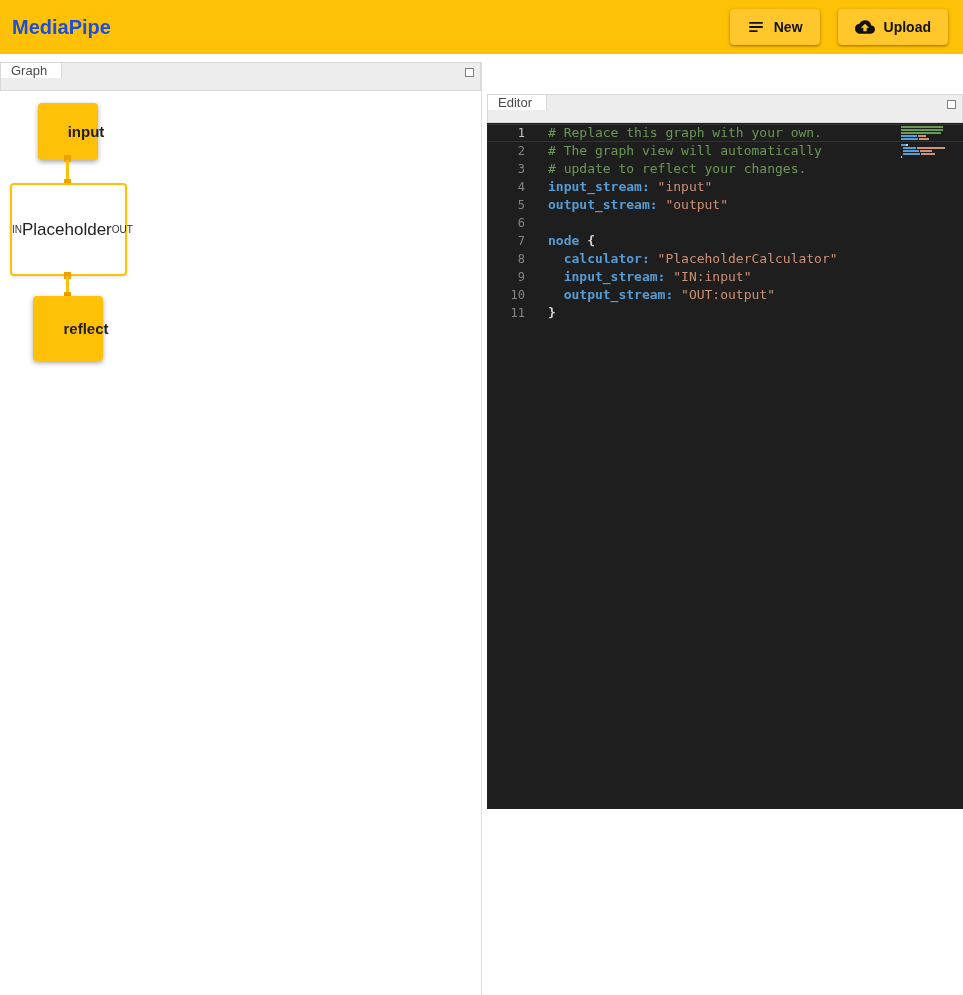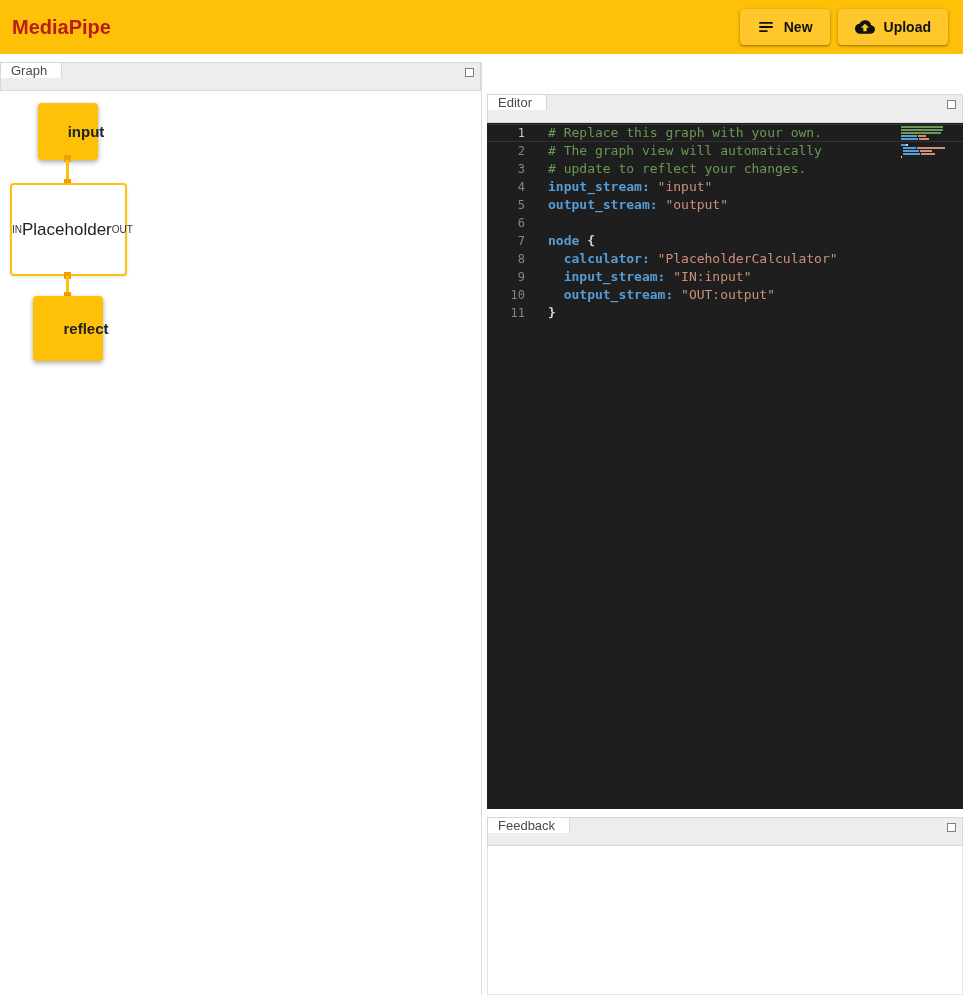--- a/index.html
+++ b/index.html
@@ -9,22 +9,22 @@
     font-family:"Liberation Sans", sans-serif;
     background:#ffffff;
   }
 
   
   .app-header {
     height:54px; background:#FFC107;
     display:flex; align-items:center; justify-content:space-between;
     padding:0 15px 0 12px;
   }
-  .app-title { font-size:20px; font-weight:bold; color:#b91c1c; }
-  .header-buttons { display:flex; gap:8px; }
+  .app-title { font-size:20px; font-weight:bold; color:#1d4ed8; }
+  .header-buttons { display:flex; gap:18px; }
   .hdr-btn {
     display:flex; align-items:center; gap:9px;
     height:36px; padding:0 17px;
     background:#FFC72C; border:none; border-radius:4px;
     font-family:"Liberation Sans", sans-serif;
     font-size:14px; font-weight:bold; color:#111;
     box-shadow:0 1px 2px rgba(0,0,0,.3), 0 1px 4px rgba(0,0,0,.18);
     cursor:pointer;
   }
   .hdr-btn svg { display:block; }
@@ -229,22 +229,15 @@
               <span style="width: 1px; background: transparent;"></span>
               <span style="width: 14px; background: rgb(206, 145, 120);"></span>
             </div>
             <div class="mm-line">
               <span style="width: 1px; background: rgb(212, 212, 212);"></span>
             </div>
           </div>
       </div>
     </section>
 
-    <section class="panel feedback-panel">
-      <div class="tabbar">
-        <div class="tab">Feedback</div>
-        <div class="max-icon"></div>
-      </div>
-      <div class="feedback-content"></div>
-    </section>
 
   </div>
 </div>
 
 </body></html>

